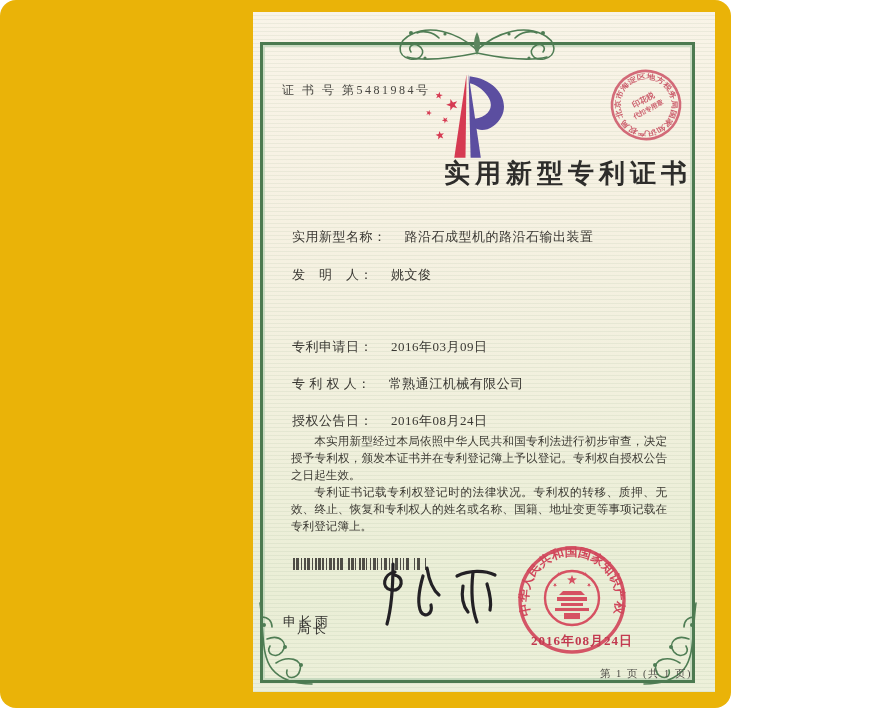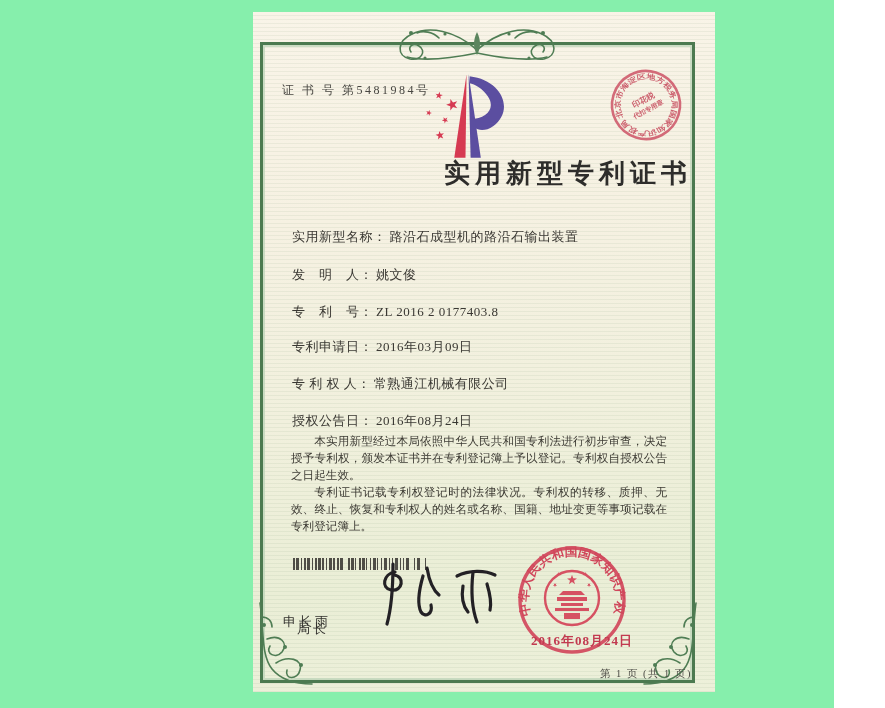--- a/index.html
+++ b/index.html
@@ -1,20 +1,20 @@
 <!DOCTYPE html>
 <html><head>
 <meta charset="utf-8">
 <style>
   html,body{margin:0;padding:0;}
   body{
     width:885px;height:708px;background:#ffffff;overflow:hidden;
     font-family:"Liberation Serif","DejaVu Serif",serif;
   }
-  .stage{position:relative;width:834px;height:708px;background:#86efac;}
+  .stage{position:relative;width:731px;height:708px;background:#eab308;border-radius:16px;}
   .paper{
     position:absolute;left:253px;top:12px;width:462px;height:680px;
     background-image:
       repeating-linear-gradient(0deg, rgba(118,150,114,0.10) 0 1px, rgba(0,0,0,0) 1px 4px),
       linear-gradient(176deg,#f9f4e8 0%,#f6f1e2 30%,#f1f0dd 58%,#eaeed6 82%,#edf0da 100%);
   }
   .frame{
     position:absolute;left:7px;top:30px;right:20px;bottom:9px;
     border:3px solid #4c7a50;
     box-shadow: inset 0 0 0 2px rgba(190,212,184,0.75);
@@ -33,21 +33,21 @@
     transform:rotate(-28deg);opacity:0.92;
   }
   .title{
     position:absolute;left:10px;top:144px;width:429px;text-align:right;
     font-size:26px;letter-spacing:5px;color:#2e2d2b;font-weight:600;
   }
   .field-row{
     position:absolute;left:39px;font-size:13px;color:#3a3833;letter-spacing:0.5px;
     white-space:nowrap;
   }
-  .field-row .lbl{margin-right:3px;}
+  .field-row .lbl{margin-right:18px;}
   .row1{top:216px}.row2{top:254px}.row3{top:291px}.row4{top:326px}
   .row5{top:363px}.row6{top:400px}
   .body-text{
     position:absolute;left:38px;top:421px;width:376px;
     font-size:11.6px;line-height:17px;color:#3d3b34;text-align:justify;
   }
   .body-text p{margin:0;text-indent:2em;}
   .barcode{
     position:absolute;left:40px;top:546px;width:133px;height:12px;opacity:0.82;
     background:repeating-linear-gradient(90deg,
@@ -145,23 +145,20 @@
       <text x="39" y="46" text-anchor="middle" font-size="6.6" fill="#c95565" font-weight="bold">代扣专用章</text>
     </svg>
 
     <div class="title">实用新型专利证书</div>
 
     <div class="field-row row1">
       <span class="lbl">实用新型名称：</span><span>路沿石成型机的路沿石输出装置</span>
     </div>
     <div class="field-row row2">
       <span class="lbl">发　明　人：</span><span>姚文俊</span>
-    </div>
-    <div class="field-row row3">
-      <span class="lbl">专　利　号：</span><span>ZL 2016 2 0177403.8</span>
     </div>
     <div class="field-row row4">
       <span class="lbl">专利申请日：</span><span>2016年03月09日</span>
     </div>
     <div class="field-row row5">
       <span class="lbl">专 利 权 人：</span><span>常熟通江机械有限公司</span>
     </div>
     <div class="field-row row6">
       <span class="lbl">授权公告日：</span><span>2016年08月24日</span>
     </div>

